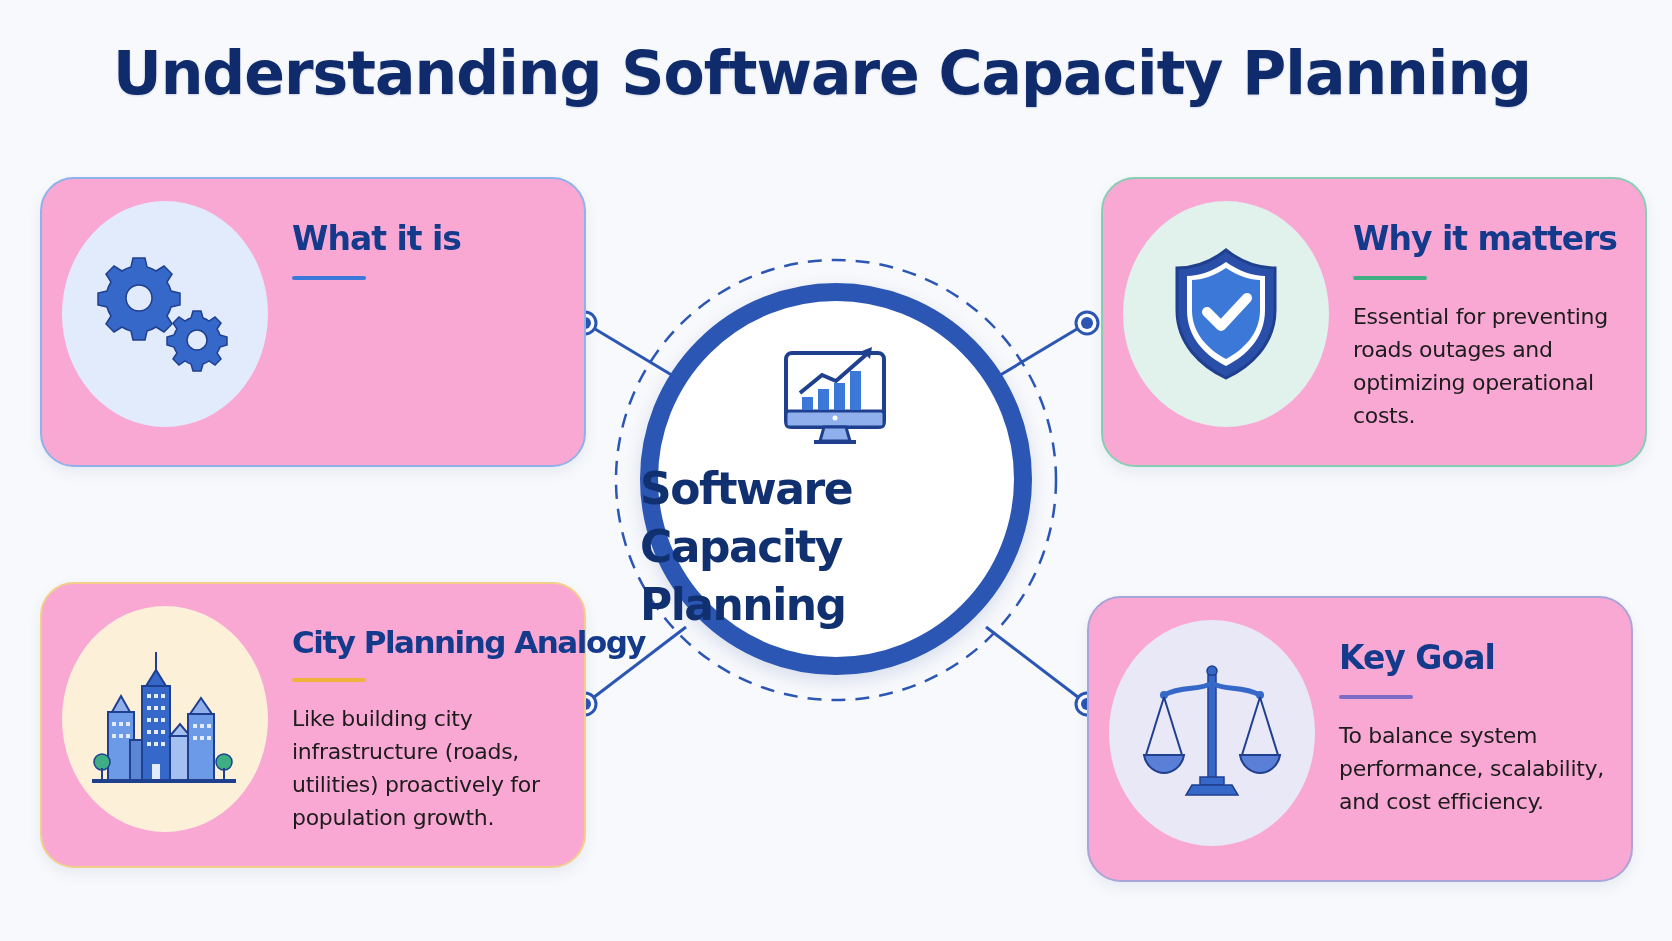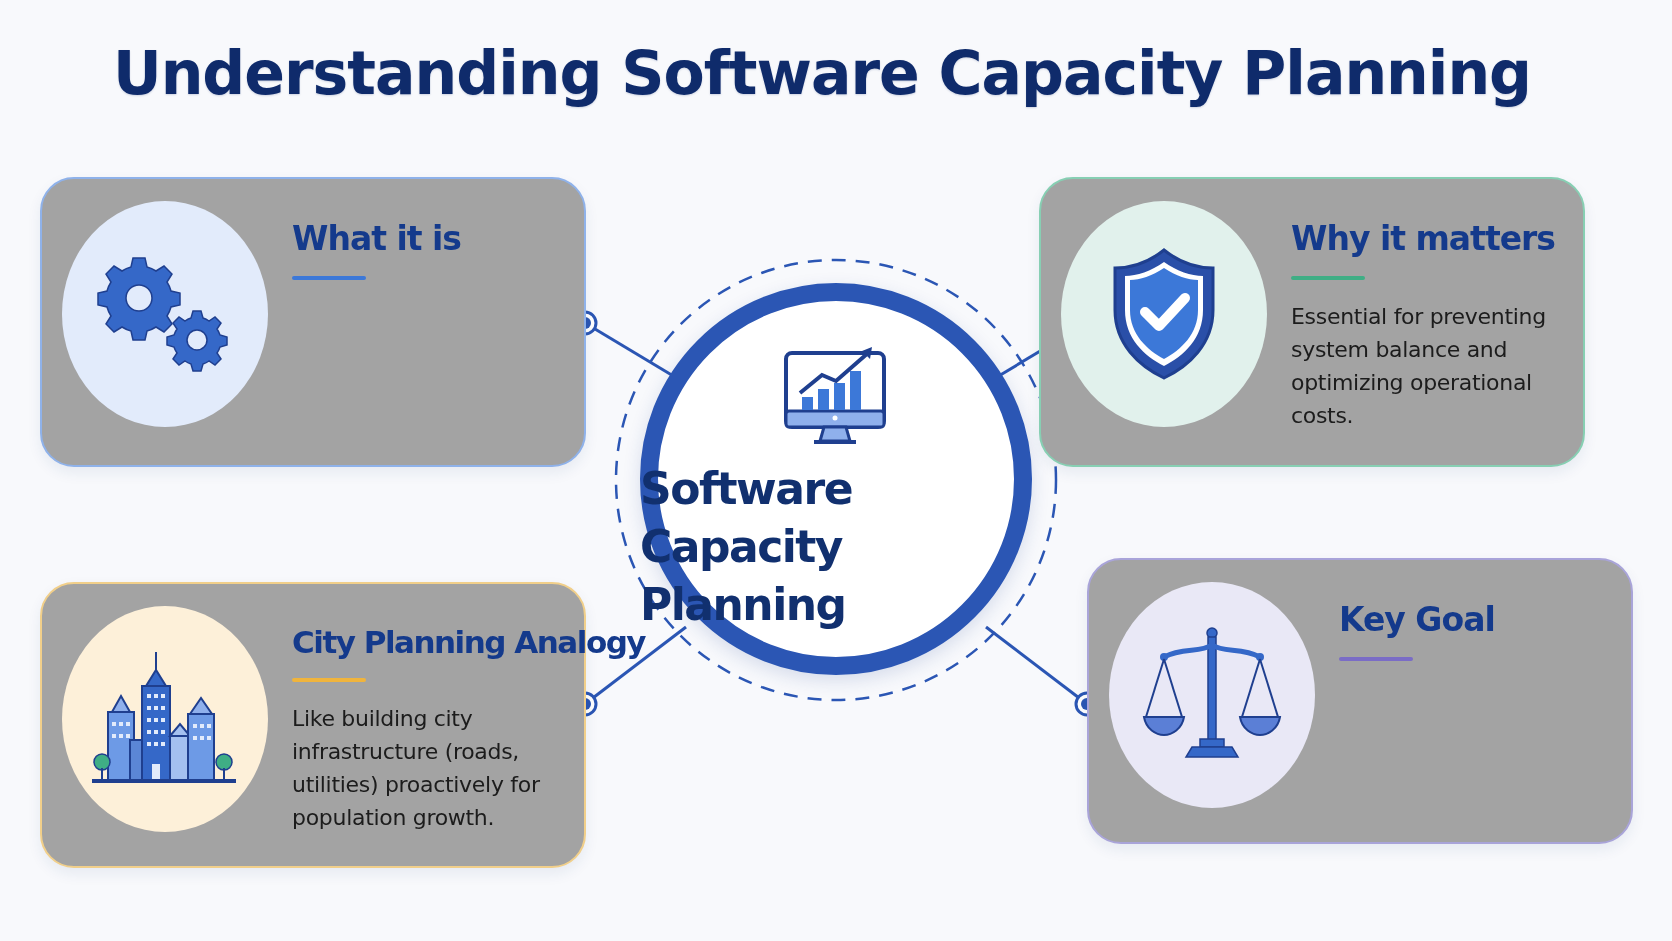--- a/index.html
+++ b/index.html
@@ -12,28 +12,28 @@
     .stage { position: relative; width: 1644px; height: 941px; }
     .title {
       position: absolute; left: 0; top: 38px; width: 100%;
       text-align: center; font-size: 60px; font-weight: 700;
       color: #0f2b6b; letter-spacing: -1px;
       font-family: "DejaVu Sans", sans-serif;
       text-shadow: 0 1px 2px rgba(15,43,107,0.18);
     }
     .card {
       position: absolute; width: 546px; height: 290px;
-      background: #a3a3a3; border-radius: 34px;
+      background: #f9a8d4; border-radius: 34px;
       border: 2px solid #8ab0ea;
       box-shadow: 0 6px 14px rgba(30,60,120,0.08);
     }
     .card.tl { left: 40px; top: 177px; border-color: #8fb2ea; }
-    .card.tr { left: 1039px; top: 177px; border-color: #87cfb3; }
+    .card.tr { left: 1101px; top: 177px; border-color: #87cfb3; }
     .card.bl { left: 40px; top: 582px; border-color: #f1cf8a; height: 286px; padding-left: 20px; }
-    .card.br { left: 1087px; top: 558px; border-color: #a9a4d9; height: 286px; }
+    .card.br { left: 1087px; top: 596px; border-color: #a9a4d9; height: 286px; }
     .icon-circle {
       position: absolute; left: 20px; top: 22px;
       width: 206px; height: 226px; border-radius: 50%;
       display: flex; align-items: center; justify-content: center;
     }
     .card.tl .icon-circle { background: #e2ebfb; }
     .card.tr .icon-circle { background: #e1f1ec; }
     .card.bl .icon-circle { background: #fdf0d9; }
     .card.br .icon-circle { background: #e9e8f6; }
     .card-text { position: absolute; left: 250px; top: 40px; width: 290px; }
@@ -138,21 +138,21 @@
       <svg width="110" height="140" viewBox="0 0 110 140">
         <path d="M55,6 C40,18 22,24 6,24 L6,66 C6,100 30,122 55,134 C80,122 104,100 104,66 L104,24 C88,24 70,18 55,6 Z" fill="#2a4fa8" stroke="#1f3f8f" stroke-width="3"></path>
         <path d="M55,18 C42,27 28,32 16,32 L16,66 C16,94 35,112 55,122 C75,112 94,94 94,66 L94,32 C82,32 68,27 55,18 Z" fill="#fff"></path>
         <path d="M55,24 C43,32 31,36 21,36 L21,66 C21,90 38,106 55,115 C72,106 89,90 89,66 L89,36 C79,36 67,32 55,24 Z" fill="#3c78d8"></path>
         <polyline points="36,68 50,82 76,54" fill="none" stroke="#fff" stroke-width="10" stroke-linecap="round" stroke-linejoin="round"></polyline>
       </svg>
     </div>
     <div class="card-text">
       <div class="card-title">Why it matters</div>
       <div class="underline" style="background:#3fae85"></div>
-      <div class="card-body">Essential for preventing system balance and optimizing operational costs.</div>
+      <div class="card-body">Essential for preventing roads outages and optimizing operational costs.</div>
     </div>
   </div>
 
   <div class="card bl">
     <div class="icon-circle">
       <svg width="150" height="150" viewBox="0 0 150 150">
         <rect x="18" y="68" width="26" height="68" fill="#6d9ae6" stroke="#1f3f8f" stroke-width="2"></rect>
         <polygon points="22,68 31,52 40,68" fill="#8fb0ec" stroke="#1f3f8f" stroke-width="2"></polygon>
         <rect x="40" y="96" width="18" height="40" fill="#5b86d6" stroke="#1f3f8f" stroke-width="2"></rect>
         <rect x="52" y="42" width="28" height="94" fill="#3568c8" stroke="#1f3f8f" stroke-width="2"></rect>
@@ -220,16 +220,17 @@
         <line x1="118" y1="34" x2="136" y2="92" stroke="#1f3f8f" stroke-width="2"></line>
         <path d="M2,92 L42,92 C40,104 30,110 22,110 C14,110 4,104 2,92 Z" fill="#5b7fd6" stroke="#1f3f8f" stroke-width="2"></path>
         <path d="M98,92 L138,92 C136,104 126,110 118,110 C110,110 100,104 98,92 Z" fill="#5b7fd6" stroke="#1f3f8f" stroke-width="2"></path>
         <rect x="58" y="114" width="24" height="8" fill="#3568c8" stroke="#1f3f8f" stroke-width="1.5"></rect>
         <polygon points="44,132 96,132 90,122 50,122" fill="#3568c8" stroke="#1f3f8f" stroke-width="1.5"></polygon>
       </svg>
     </div>
     <div class="card-text">
       <div class="card-title">Key Goal</div>
       <div class="underline" style="background:#7a6cc6"></div>
+      <div class="card-body">To balance system performance, scalability, and cost efficiency.</div>
     </div>
   </div>
 
 </div>
 
 </body></html>

